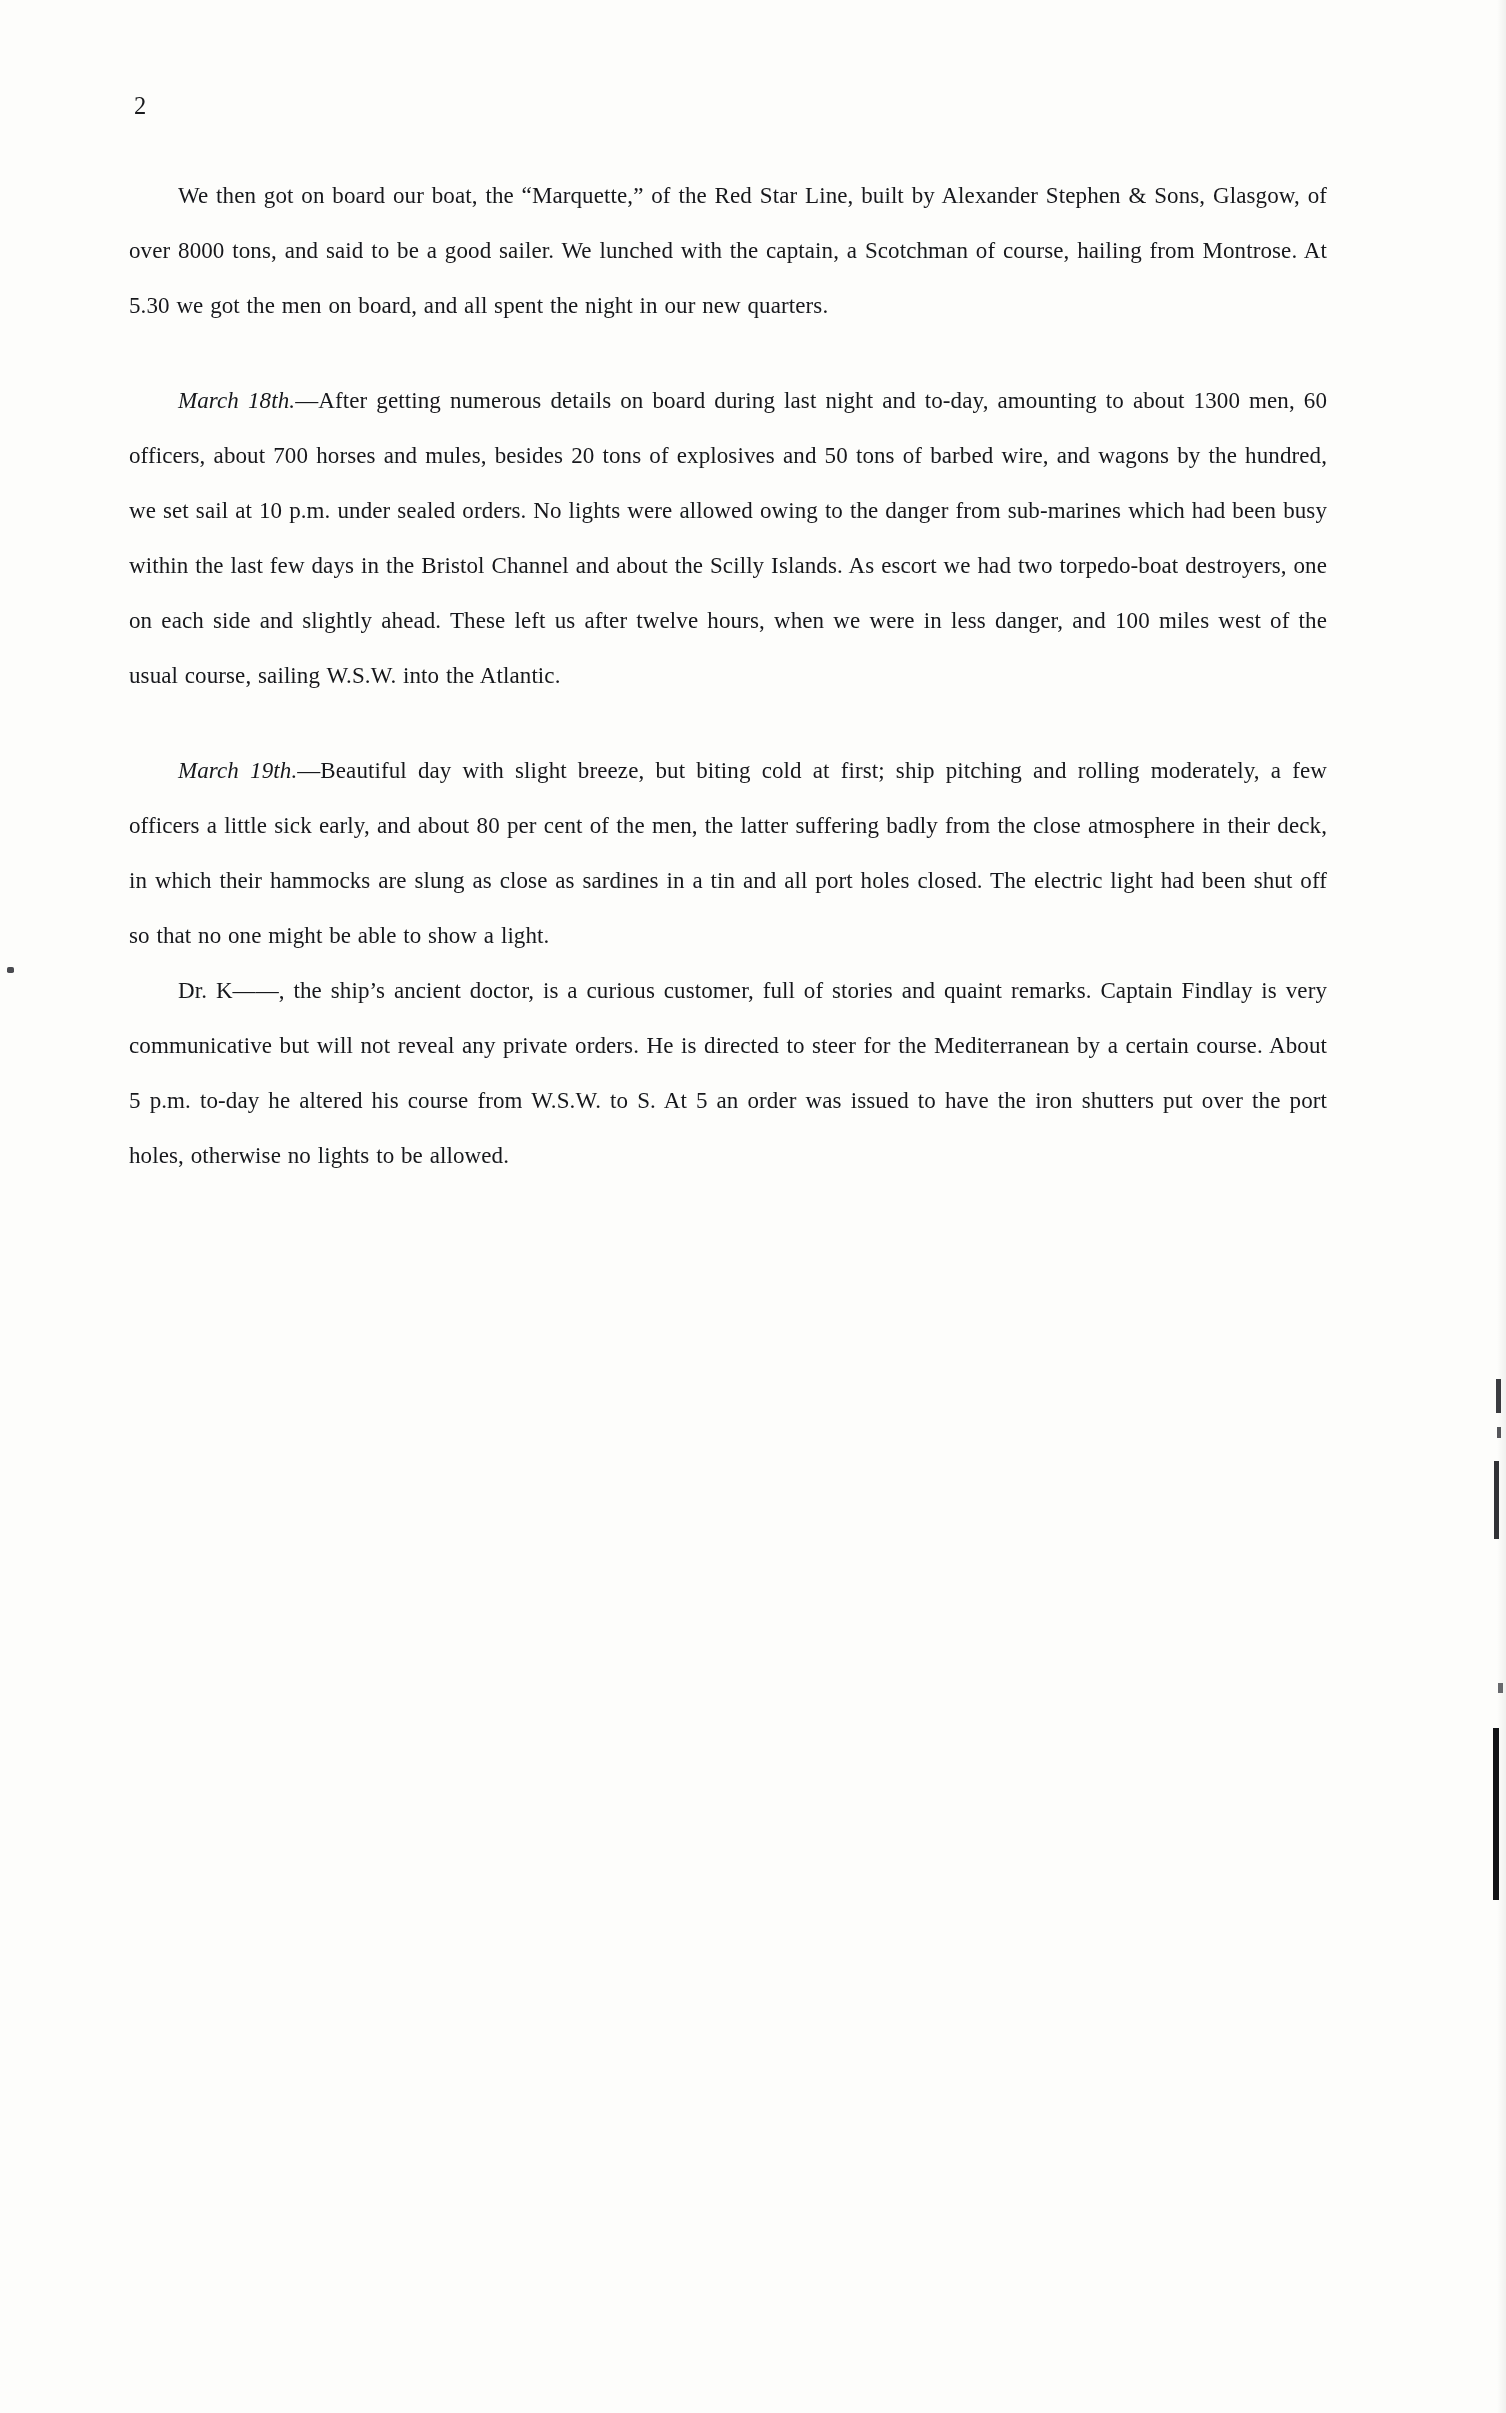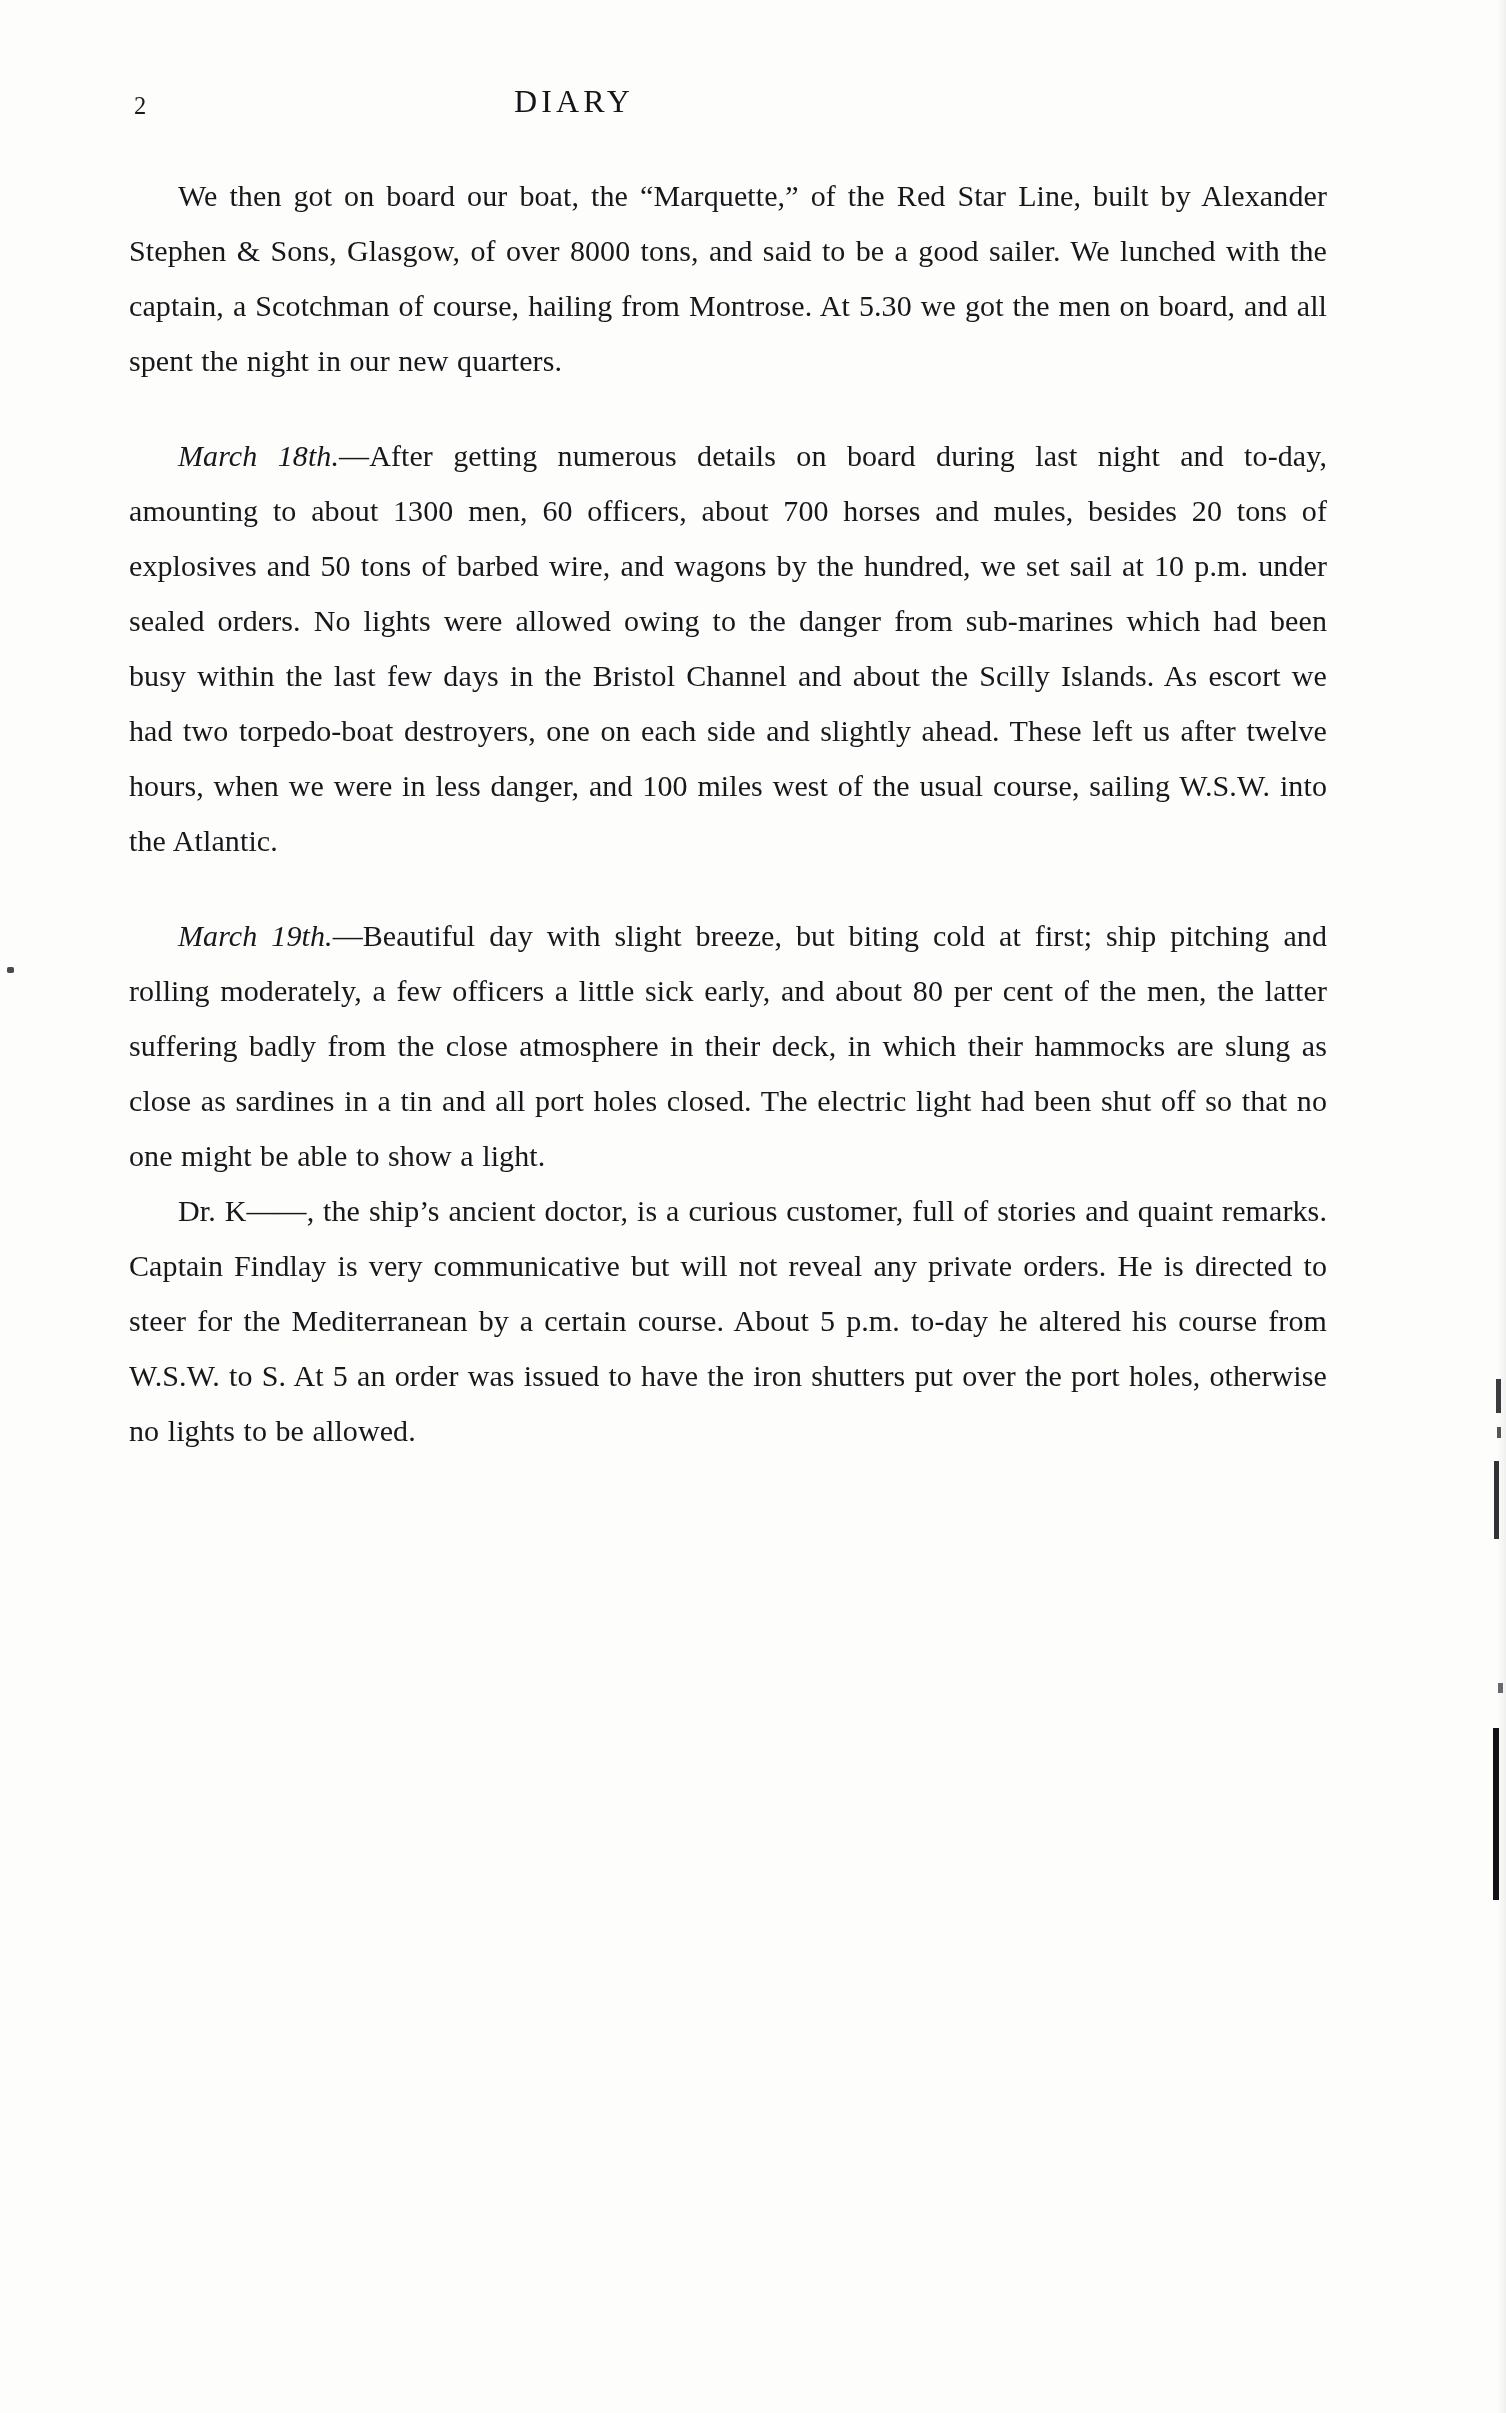--- a/index.html
+++ b/index.html
@@ -51,21 +51,21 @@
   }
   
   .textblock {
     position: absolute;
     left: 129px;
     top: 168px;
     width: 1198px;
   }
   p.para {
     margin: 0;
-    font-size: 30px;
+    font-size: 23px;
     line-height: 55px;
     text-align: justify;
     text-align-last: left;
     letter-spacing: 0.1px;
     word-spacing: 0.9px;
     color: #17181c;
   }
   p.para.indent {
     text-indent: 49px;
   }
@@ -106,21 +106,20 @@
     background: linear-gradient(to right, rgba(0,0,0,0.0), rgba(0,0,0,0.05));
   }
 </style>
 </head>
 <body>
 
 <div class="page">
 
   <div class="running-head">
     <div class="folio">2</div>
-    <div class="head-title">DIARY</div>
   </div>
 
   <div class="textblock">
 
     <p class="para indent">We then got on board our boat, the “Marquette,” of the Red Star Line, built by Alexander Stephen &amp; Sons, Glasgow, of over 8000 tons, and said to be a good sailer. We lunched with the captain, a Scotchman of course, hailing from Montrose.  At 5.30 we got the men on board, and all spent the night in our new quarters.</p>
 
     <div class="gap"></div>
 
     <p class="para indent"><em class="dateword">March 18th.</em><span>—After getting numerous details on board during last night and to-day, amounting to about 1300 men, 60 officers, about 700 horses and mules, besides 20 tons of explosives and 50 tons of barbed wire, and wagons by the hundred, we set sail at 10 p.m. under sealed orders. No lights were allowed owing to the danger from sub-marines which had been busy within the last few days in the Bristol Channel and about the Scilly Islands.  As escort we had two torpedo-boat destroyers, one on each side and slightly ahead.  These left us after twelve hours, when we were in less danger, and 100 miles west of the usual course, sailing W.S.W. into the Atlantic.</span></p>
 

